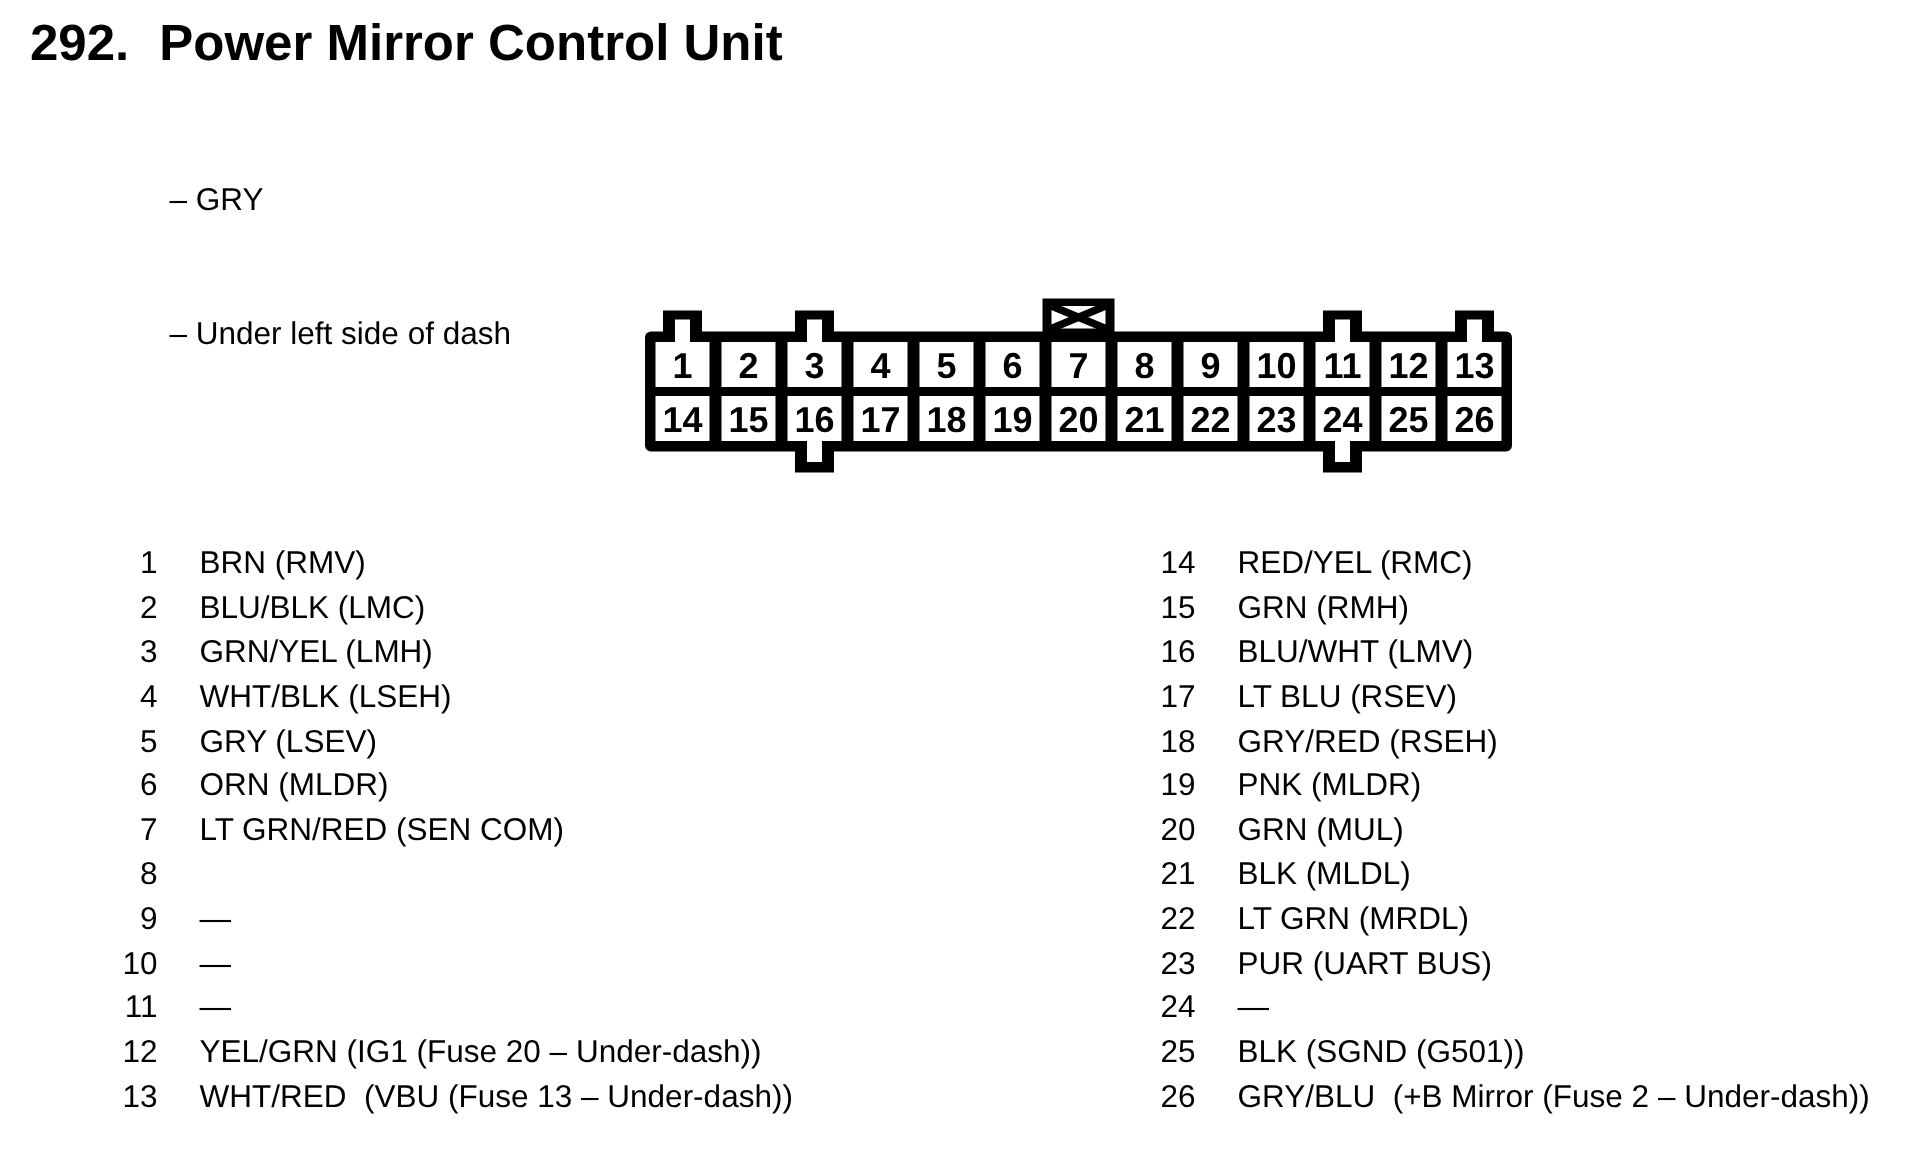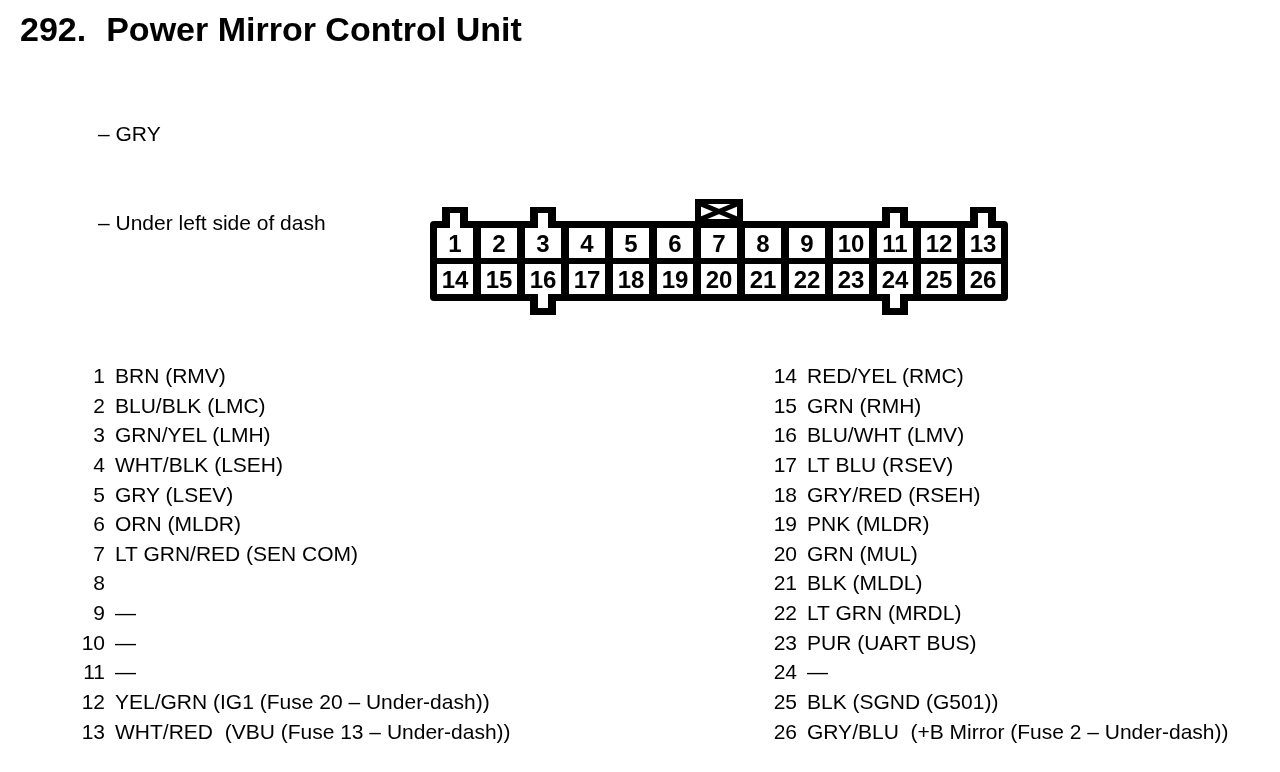--- a/index.html
+++ b/index.html
@@ -23,21 +23,21 @@
     display: flex;
     font-size: 34px;
     font-weight: bold;
     line-height: 40px;
     letter-spacing: 0px;
     white-space: nowrap;
   }
   .title-num { margin-right: 20px; }
   .details {
     position: absolute;
-    left: 98px;
+    left: 113px;
     top: 60px;
     font-size: 21px;
     line-height: 29.5px;
     white-space: pre;
   }
   .connector-wrap {
     position: absolute;
     left: 429px;
     top: 198px;
     width: 580px;
@@ -58,20 +58,21 @@
     align-items: baseline;
   }
   .pin-num {
     width: 50px;
     text-align: right;
     margin-right: 10px;
     flex: 0 0 auto;
   }
   .pin-label {
     white-space: pre;
+    margin-left: 18px;
   }
   .conn-num {
     font-family: "Liberation Sans", sans-serif;
     font-size: 24px;
     font-weight: bold;
     fill: #000000;
   }
 </style>
 </head>
 <body>

